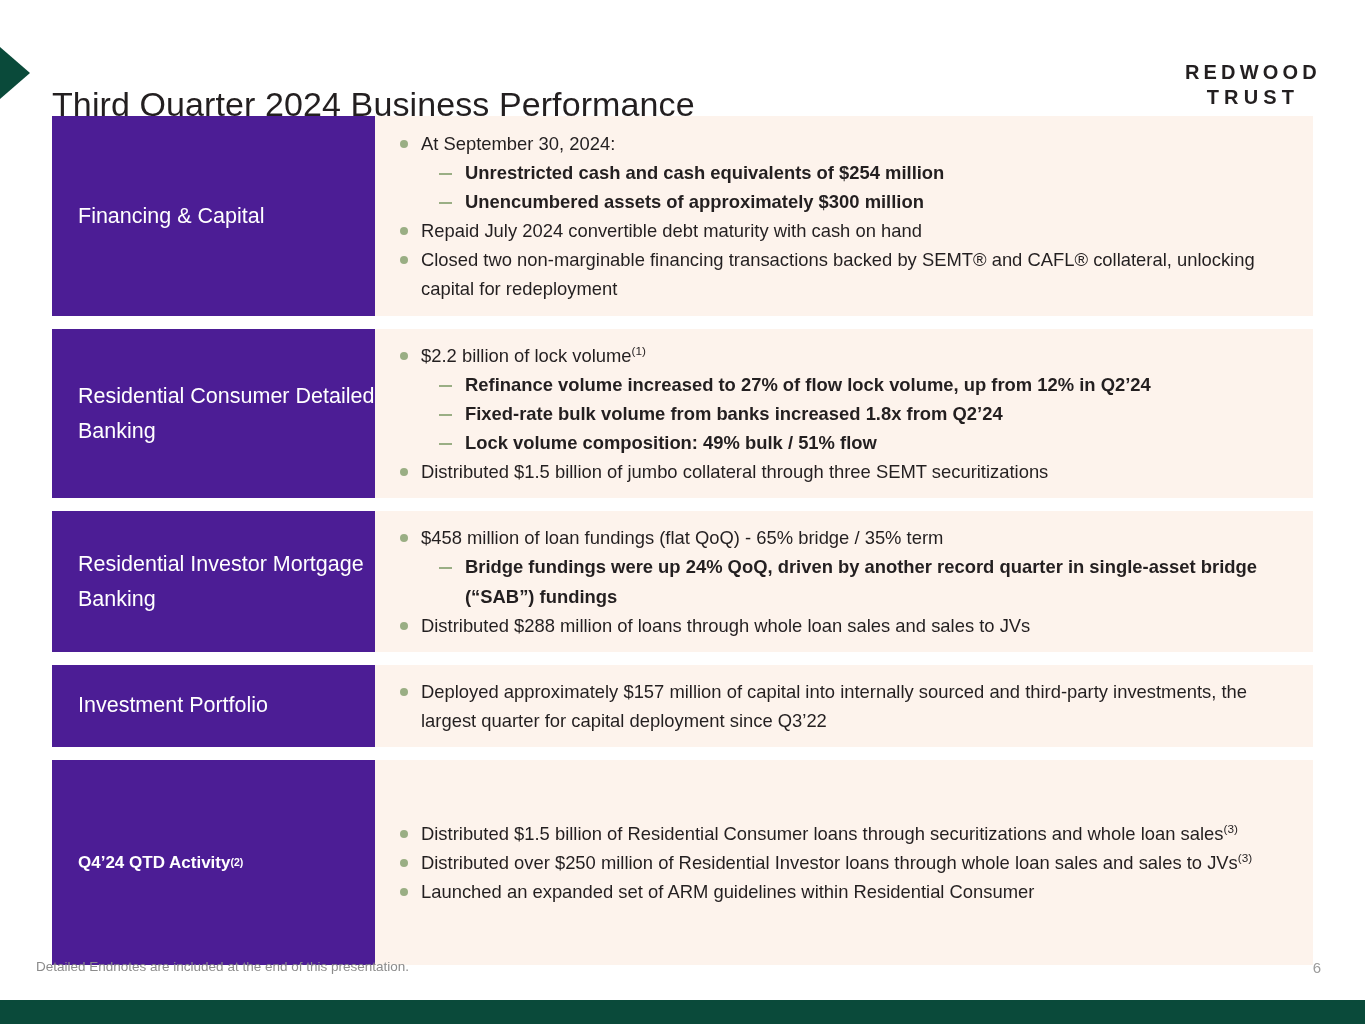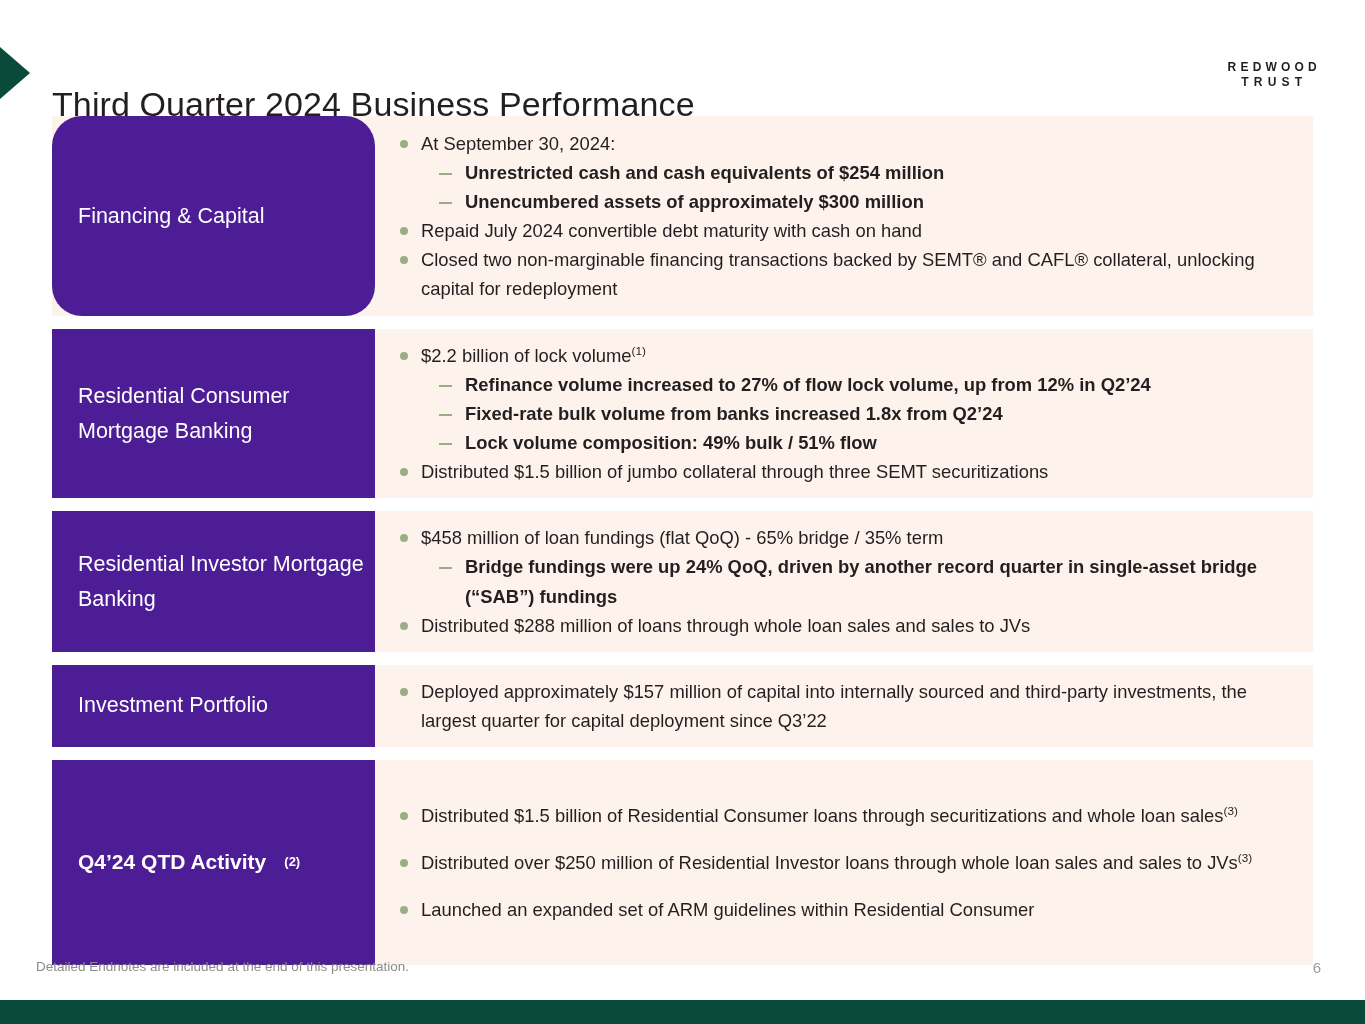--- a/index.html
+++ b/index.html
@@ -42,21 +42,21 @@
   }
 
   #brand-logo {
     position: absolute;
     right: 44px;
     top: 60px;
     text-align: center;
     line-height: 1.25;
   }
   #brand-logo .brand-line {
-    font-size: 12px;
+    font-size: 20px;
     font-weight: 700;
     letter-spacing: 4.2px;
     color: #231f20;
     display: block;
   }
   #brand-logo .brand-line-2 { letter-spacing: 5.2px; }
 
   
   #content-table {
     position: absolute;
@@ -75,21 +75,21 @@
     background: #4c1d95;
     color: #ffffff;
     display: flex;
     align-items: center;
     padding: 0 0 0 26px;
     box-sizing: border-box;
     font-size: 21.5px;
     font-weight: 400;
     line-height: 1.62;
   }
-  .row-label.bold { font-weight: 700; font-size: 21px; }
+  .row-label.bold { font-weight: 700; font-size: 17px; }
   .row-label sup { font-size: 0.62em; vertical-align: super; line-height: 0; }
 
   .row-body {
     flex: 1 1 auto;
     padding: 12px 14px 12px 16px;
     box-sizing: border-box;
     display: flex;
     flex-direction: column;
     justify-content: center;
   }
@@ -129,25 +129,25 @@
     height: 2px;
     background: #9aae84;
   }
   .bullet sup, .subbullet sup {
     font-size: 0.64em;
     vertical-align: super;
     line-height: 0;
   }
 
   
-  #row-0 .row-label, #row-0 .row-body { min-height: 200px; border-radius: 30px; }
+  #row-0 .row-label, #row-0 .row-body { min-height: 200px; }
   #row-1 .row-label, #row-1 .row-body { min-height: 167px; }
   #row-2 .row-label, #row-2 .row-body { min-height: 126px; }
   #row-3 .row-label, #row-3 .row-body { min-height: 79px; }
-  #row-4 .row-label, #row-4 .row-body { min-height: 205px; gap: 18px; }
+  #row-4 .row-label, #row-4 .row-body { min-height: 205px; }
 
   
   #footer-note {
     position: absolute;
     left: 36px;
     top: 959px;
     font-size: 13.5px;
     color: #8b8b8b;
   }
   #page-number {
@@ -186,21 +186,21 @@
       <div class="row-body">
         <div class="bullet"><span>At September 30, 2024:</span></div>
         <div class="subbullet"><span>Unrestricted cash and cash equivalents of $254 million</span></div>
         <div class="subbullet"><span>Unencumbered assets of approximately $300 million</span></div>
         <div class="bullet"><span>Repaid July 2024 convertible debt maturity with cash on hand</span></div>
         <div class="bullet"><span>Closed two non-marginable financing transactions backed by SEMT® and CAFL® collateral, unlocking capital for redeployment</span></div>
       </div>
     </div>
     <div class="content-row" id="row-1">
       <div class="row-label">
-        <span>Residential Consumer Mortgage Banking</span>
+        <span>Residential Consumer Detailed Banking</span>
       </div>
       <div class="row-body">
         <div class="bullet"><span>$2.2 billion of lock volume</span><sup>(1)</sup></div>
         <div class="subbullet"><span>Refinance volume increased to 27% of flow lock volume, up from 12% in Q2’24</span></div>
         <div class="subbullet"><span>Fixed-rate bulk volume from banks increased 1.8x from Q2’24</span></div>
         <div class="subbullet"><span>Lock volume composition: 49% bulk / 51% flow</span></div>
         <div class="bullet"><span>Distributed $1.5 billion of jumbo collateral through three SEMT securitizations</span></div>
       </div>
     </div>
     <div class="content-row" id="row-2">

